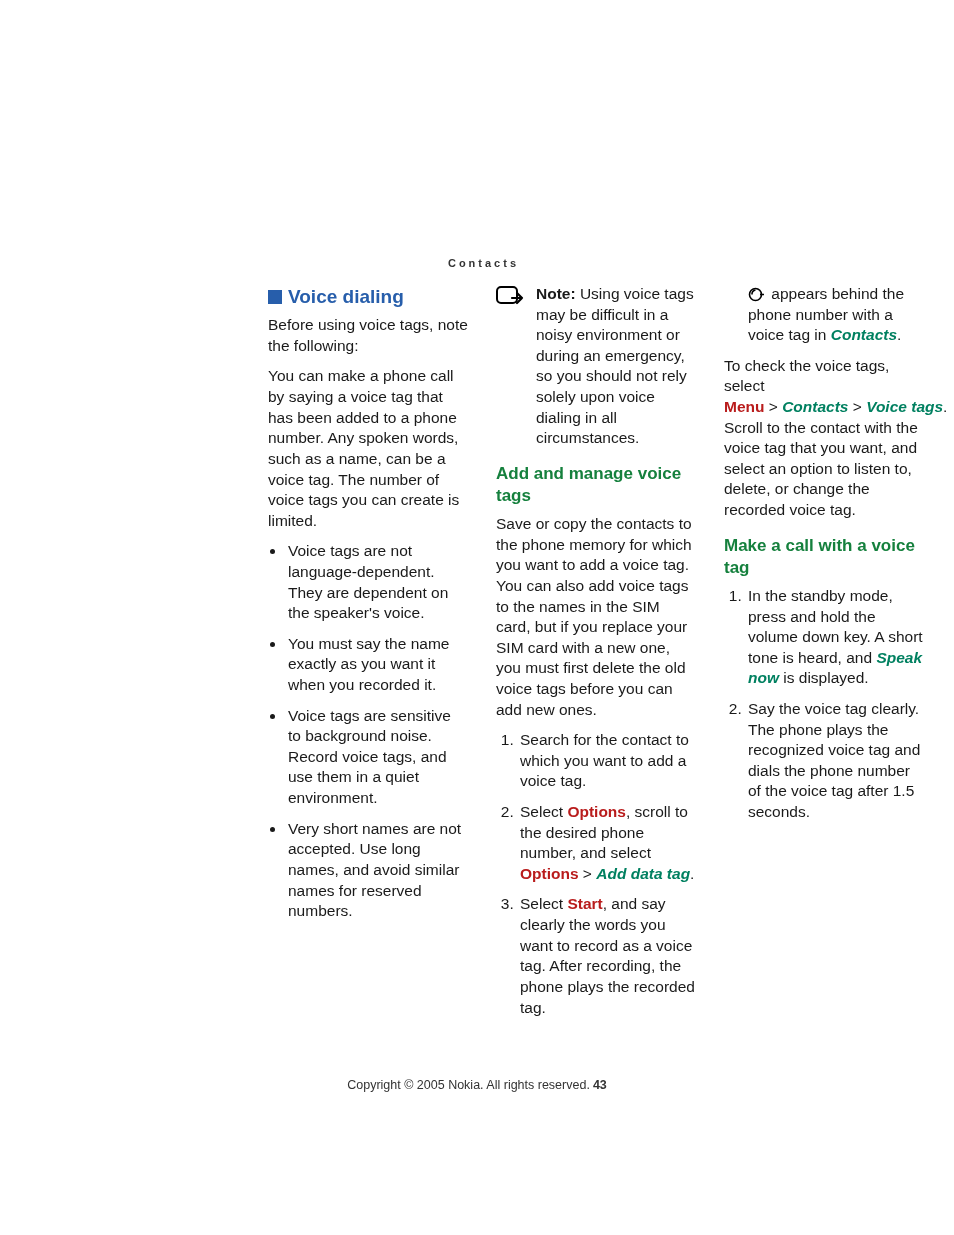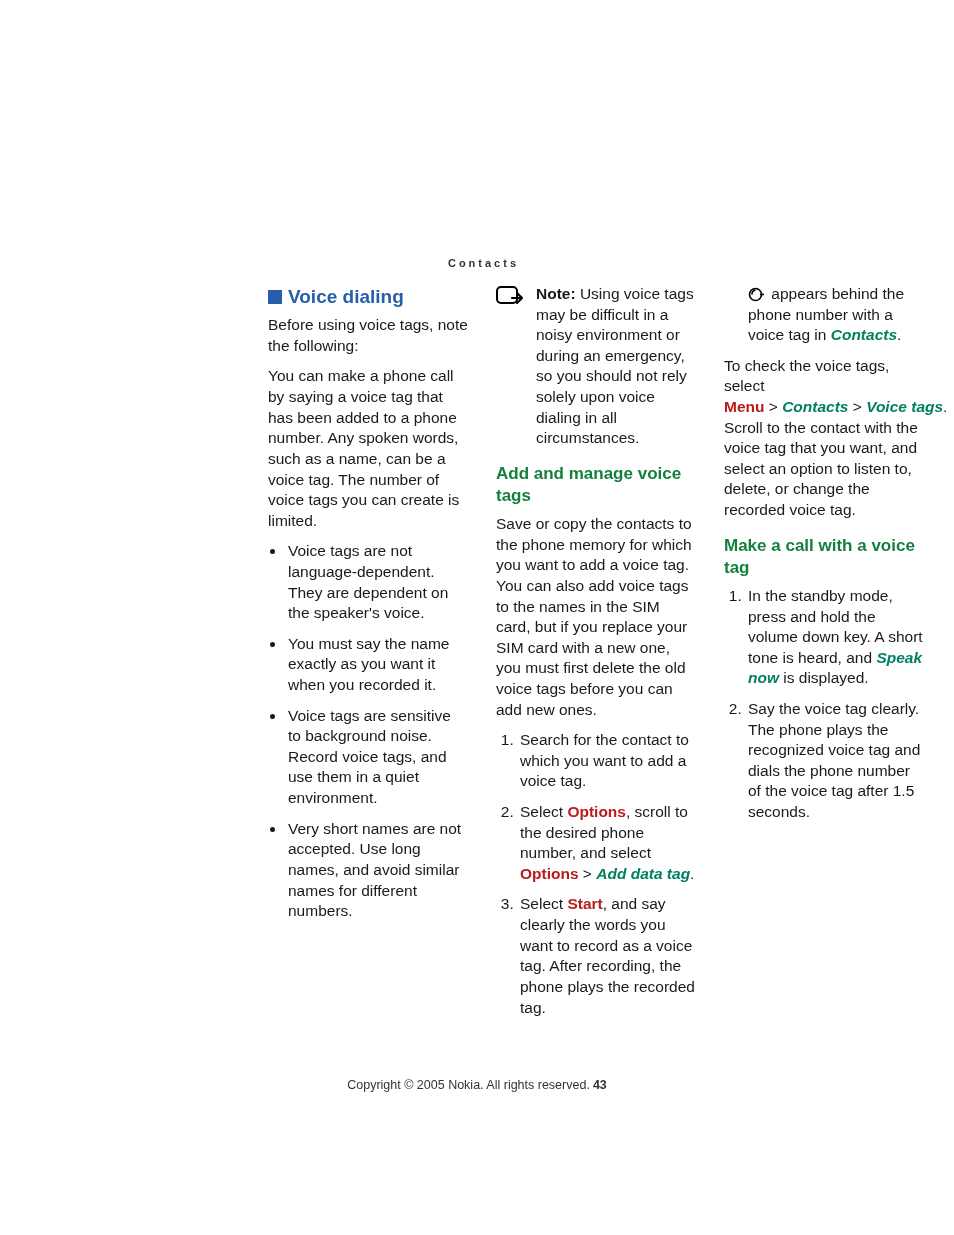--- a/index.html
+++ b/index.html
@@ -33,21 +33,21 @@
   <div class="header">Contacts</div>
 
   <div class="cols">
     <div class="h1"><span class="sq"></span><span>Voice dialing</span></div>
     <p>Before using voice tags, note the following:</p>
     <p>You can make a phone call by saying a voice tag that has been added to a phone number. Any spoken words, such as a name, can be a voice tag. The number of voice tags you can create is limited.</p>
     <ul>
       <li>Voice tags are not language-dependent. They are dependent on the speaker's voice.</li>
       <li>You must say the name exactly as you want it when you recorded it.</li>
       <li>Voice tags are sensitive to background noise. Record voice tags, and use them in a quiet environment.</li>
-      <li>Very short names are not accepted. Use long names, and avoid similar names for different numbers.</li>
+      <li>Very short names are not accepted. Use long names, and avoid similar names for reserved numbers.</li>
     </ul>
     <div class="note avoid">
       <div class="note-icon">
         <svg width="28" height="24" viewBox="0 0 28 24">
             <rect x="1" y="1" width="20" height="16" rx="4" fill="none" stroke="#000" stroke-width="2"></rect>
             <path d="M16 12 L26 12 L21 7 M26 12 L21 17" fill="none" stroke="#000" stroke-width="2.2" stroke-linecap="round" stroke-linejoin="round"></path>
           </svg>
       </div>
       <div class="note-text"><span class="bold">Note:</span><span> Using voice tags may be difficult in a noisy environment or during an emergency, so you should not rely solely upon voice dialing in all circumstances.</span></div>
     </div>

